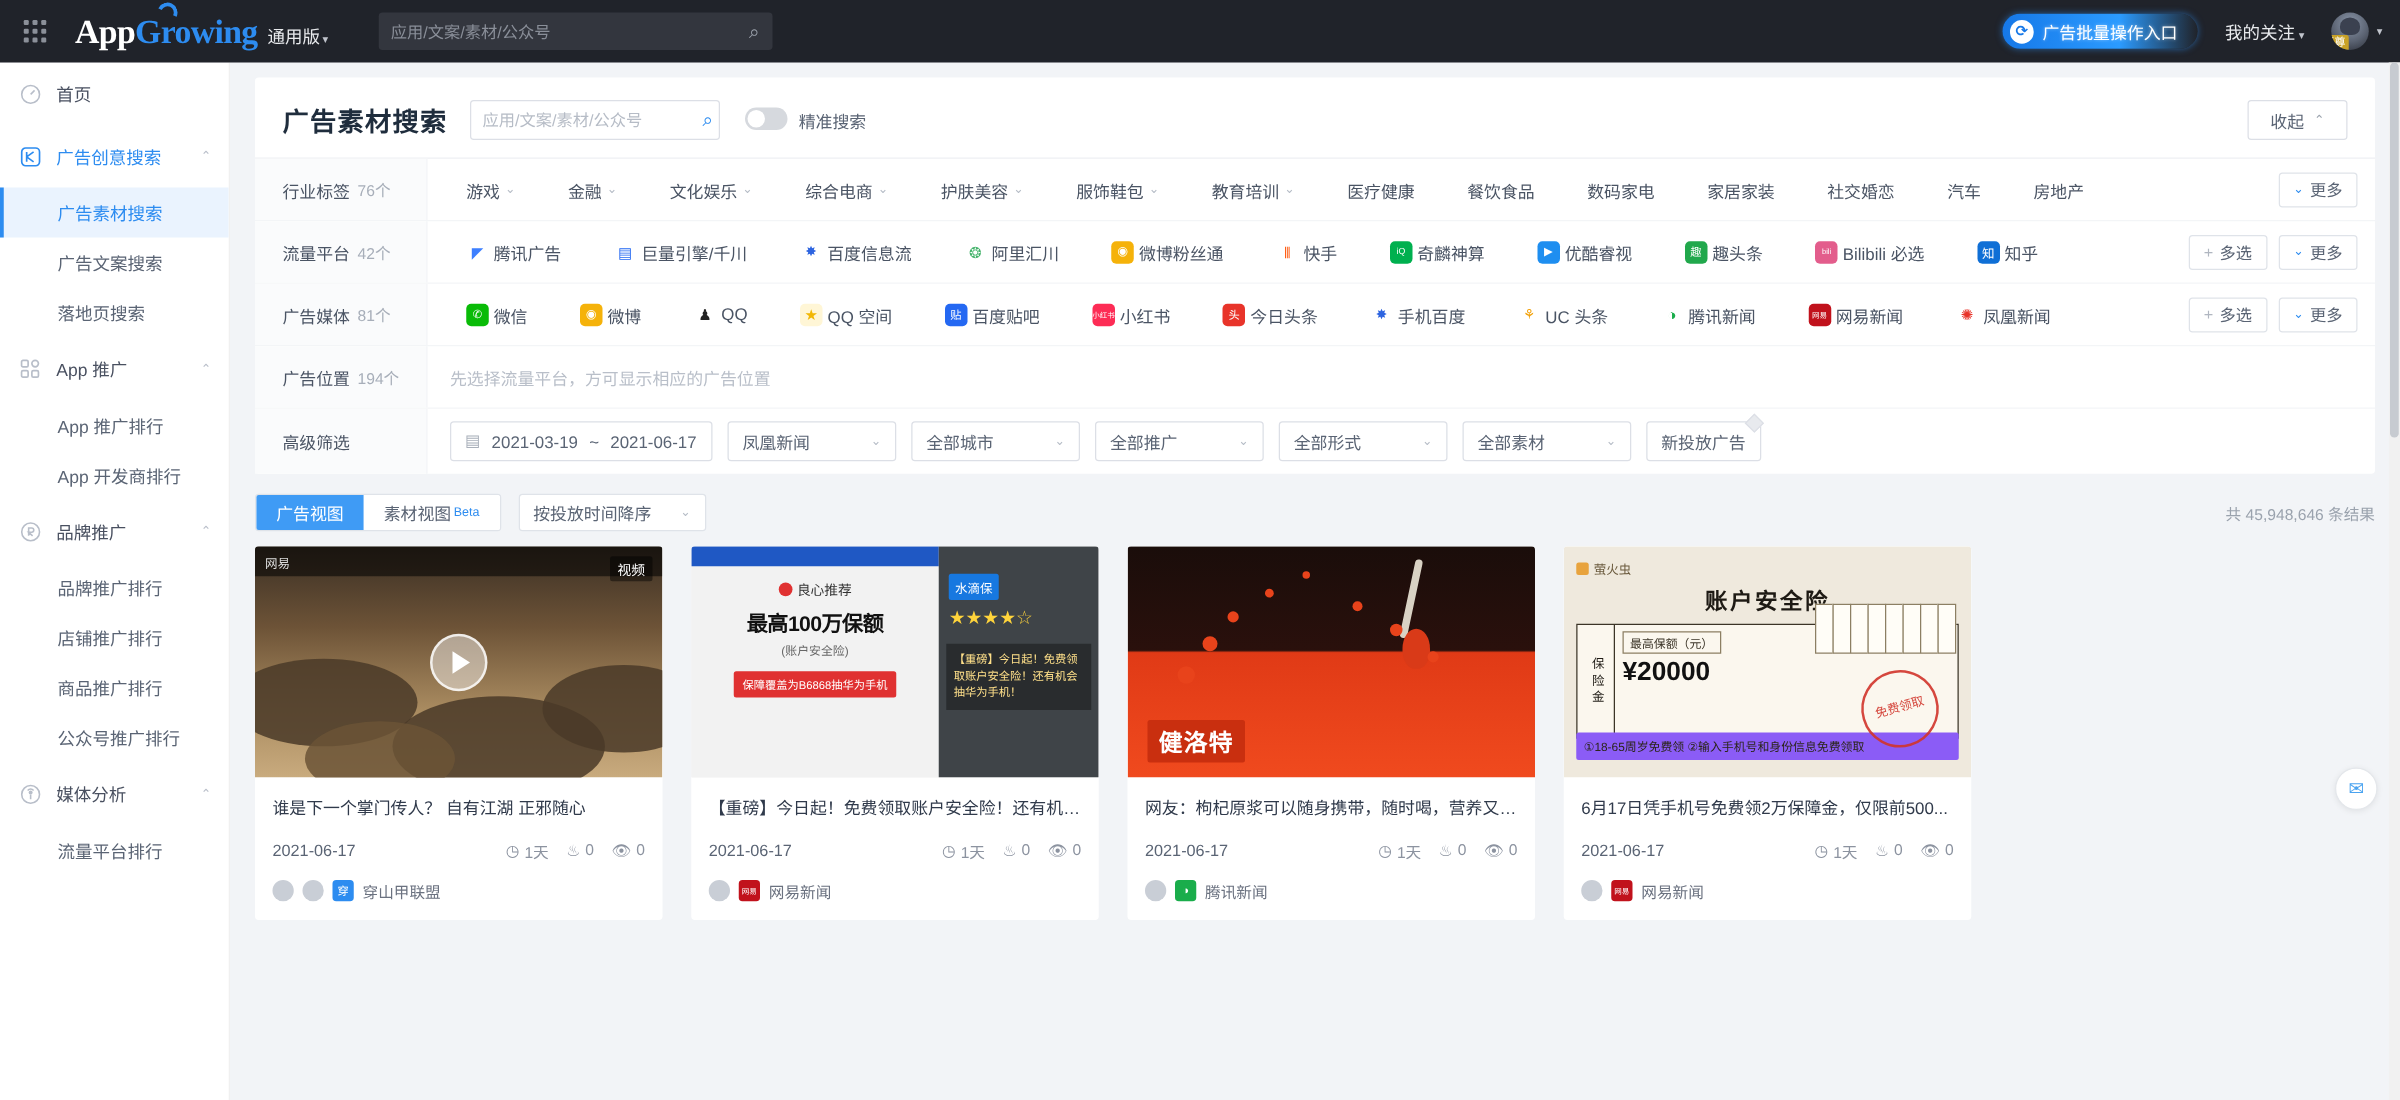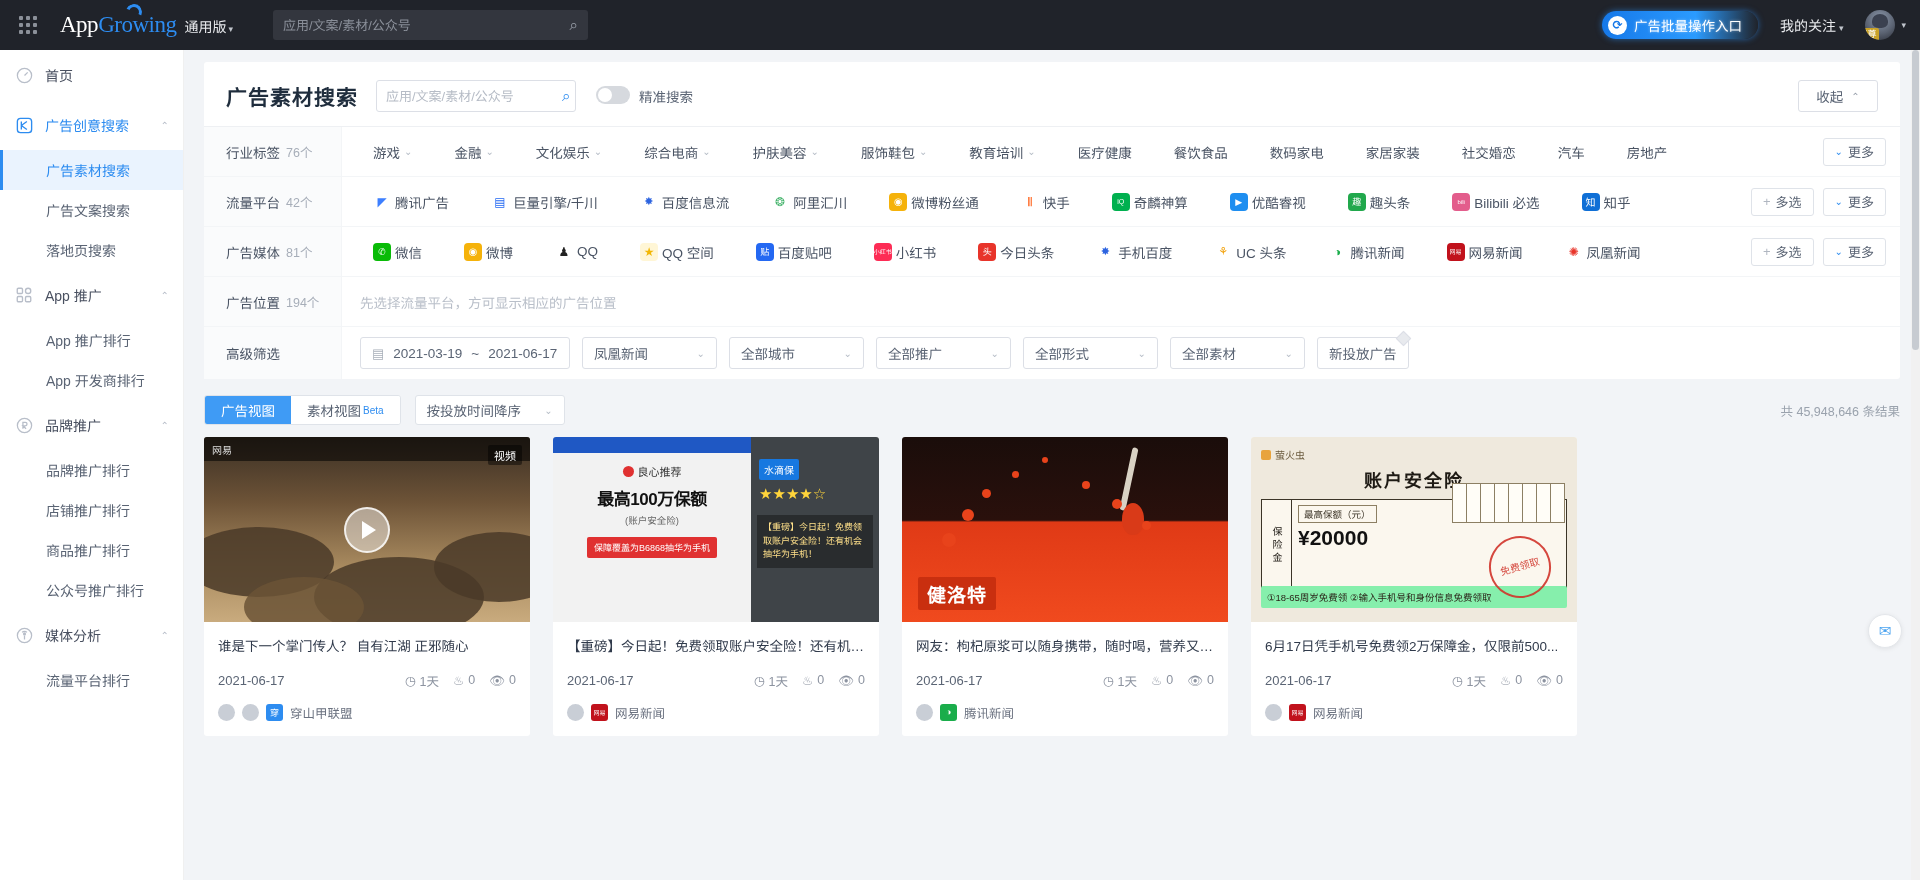--- a/index.html
+++ b/index.html
@@ -19,21 +19,21 @@
   .grid-apps {
     width: 56px; height: 50px; display: flex; align-items: center; justify-content: center;
     cursor: pointer;
   }
   .grid-apps .dots { display: grid; grid-template-columns: repeat(3, 4px); gap: 3px; }
   .grid-apps .dots i { width: 4px; height: 4px; background: #8b9099; border-radius: 1px; display: block; }
 
   .brand { display: flex; align-items: baseline; gap: 8px; margin-left: 4px; }
   .brand-logo {
     font-family: "Liberation Serif", "DejaVu Serif", serif;
-    font-size: 23px; font-weight: normal; color: #fff; letter-spacing: -0.5px;
+    font-size: 27px; font-weight: bold; color: #fff; letter-spacing: -0.5px;
     position: relative; white-space: nowrap; text-align: right;
   }
   .brand-logo .g { color: #2d8cf0; }
   .brand-logo .swoosh {
     position: absolute; left: 66px; top: -8px; width: 16px; height: 16px;
     border: 3px solid #2d8cf0; border-color: #2d8cf0 #2d8cf0 transparent transparent;
     border-radius: 50%; transform: rotate(-20deg);
   }
   .brand-edition {
     font-size: 14px; color: #e8eaed; white-space: nowrap; cursor: pointer;
@@ -263,21 +263,21 @@
   .art-doc .dtitle { text-align:center; font-size:18px; font-weight:bold; color:#1e1a14; margin-top:4px; letter-spacing:2px; }
   .art-doc .dbox { margin-top:7px; border:1.5px solid #3b3427; height:92px; display:flex; background:#fbf7ee; }
   .art-doc .dbox .dl { width:30px; border-right:1.5px solid #3b3427; display:flex; align-items:center; justify-content:center;
       font-size:10px; color:#1e1a14; writing-mode:vertical-rl; letter-spacing:3px; }
   .art-doc .dbox .dc { flex:1; padding:5px 6px; }
   .art-doc .drow1 { font-size:9.5px; color:#3b3427; border:1px solid #8c7f63; display:inline-block; padding:1px 5px; }
   .art-doc .damt { font-size:21px; font-weight:bold; color:#111; margin-top:3px; }
   .art-doc .dgrid { position:absolute; right:12px; top:46px; display:flex; }
   .art-doc .dgrid i { width:15px; height:40px; border:1px solid #8c7f63; display:block; margin-left:-1px; background:#fffdf7; }
   .art-doc .dfoot { position:absolute; left:10px; right:10px; bottom:14px; font-size:9.5px; color:#2b2519;
-     background:#86efac; padding:4px 6px; border-radius:2px; }
+     background:#8b5cf6; padding:4px 6px; border-radius:2px; }
   .art-doc .stamp {
      position:absolute; right:26px; bottom:24px; width:62px; height:62px; border:2px solid #d1352b;
      border-radius:50%; color:#d1352b; font-size:10px; display:flex; align-items:center; justify-content:center;
      transform:rotate(-16deg); text-align:center; line-height:1.2; opacity:.9; }
 
   
   .vscroll-main {
     position: absolute; right: 0; top: 50px; width: 9px; height: 830px; background: #f1f1f1; z-index: 50;
   }
   .vscroll-main i { position: absolute; left: 1px; top: 0; width: 7px; height: 300px; background: #c7cbd1; border-radius: 4px; display: block; }

